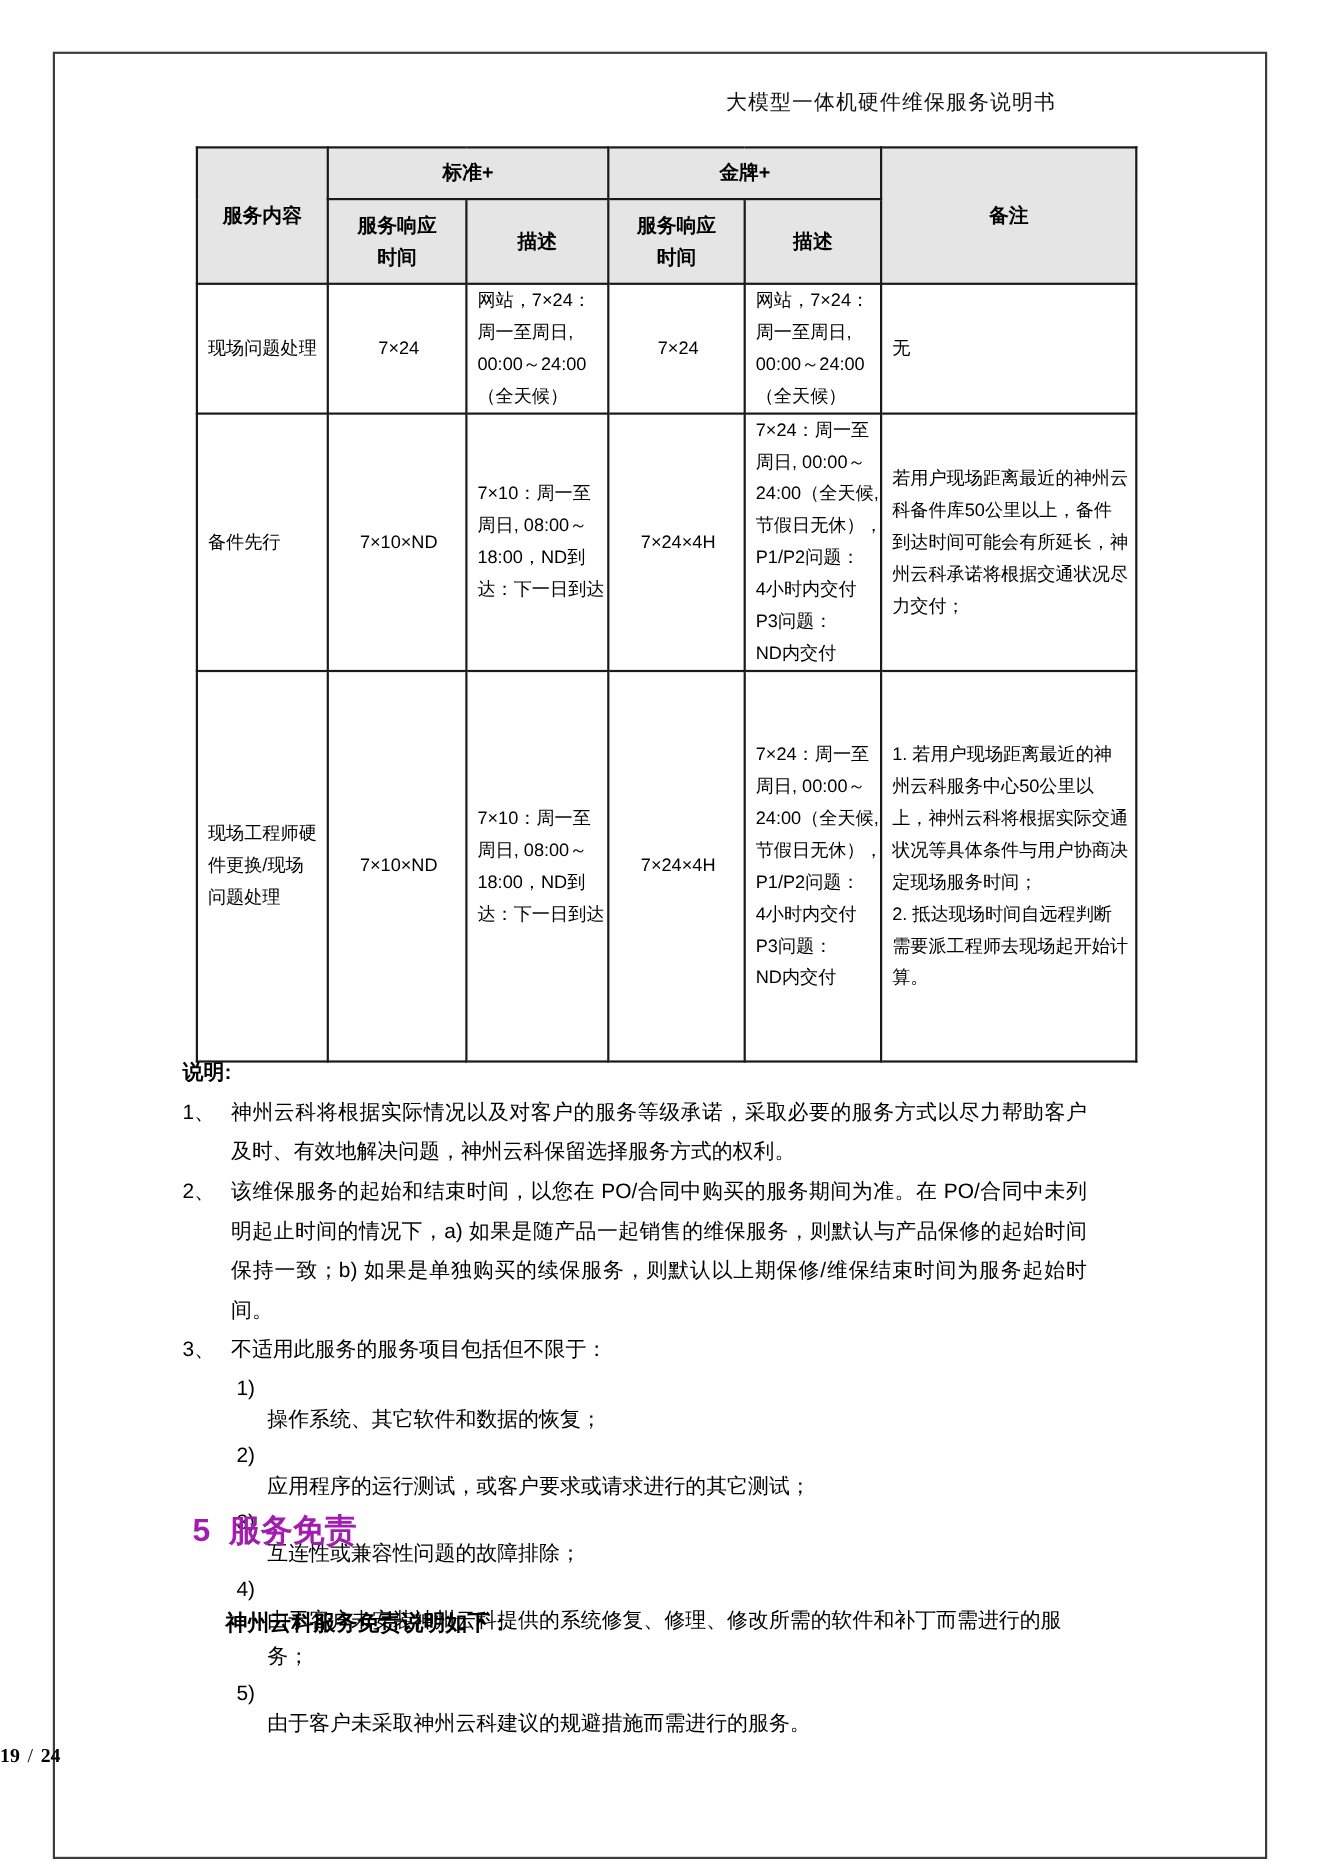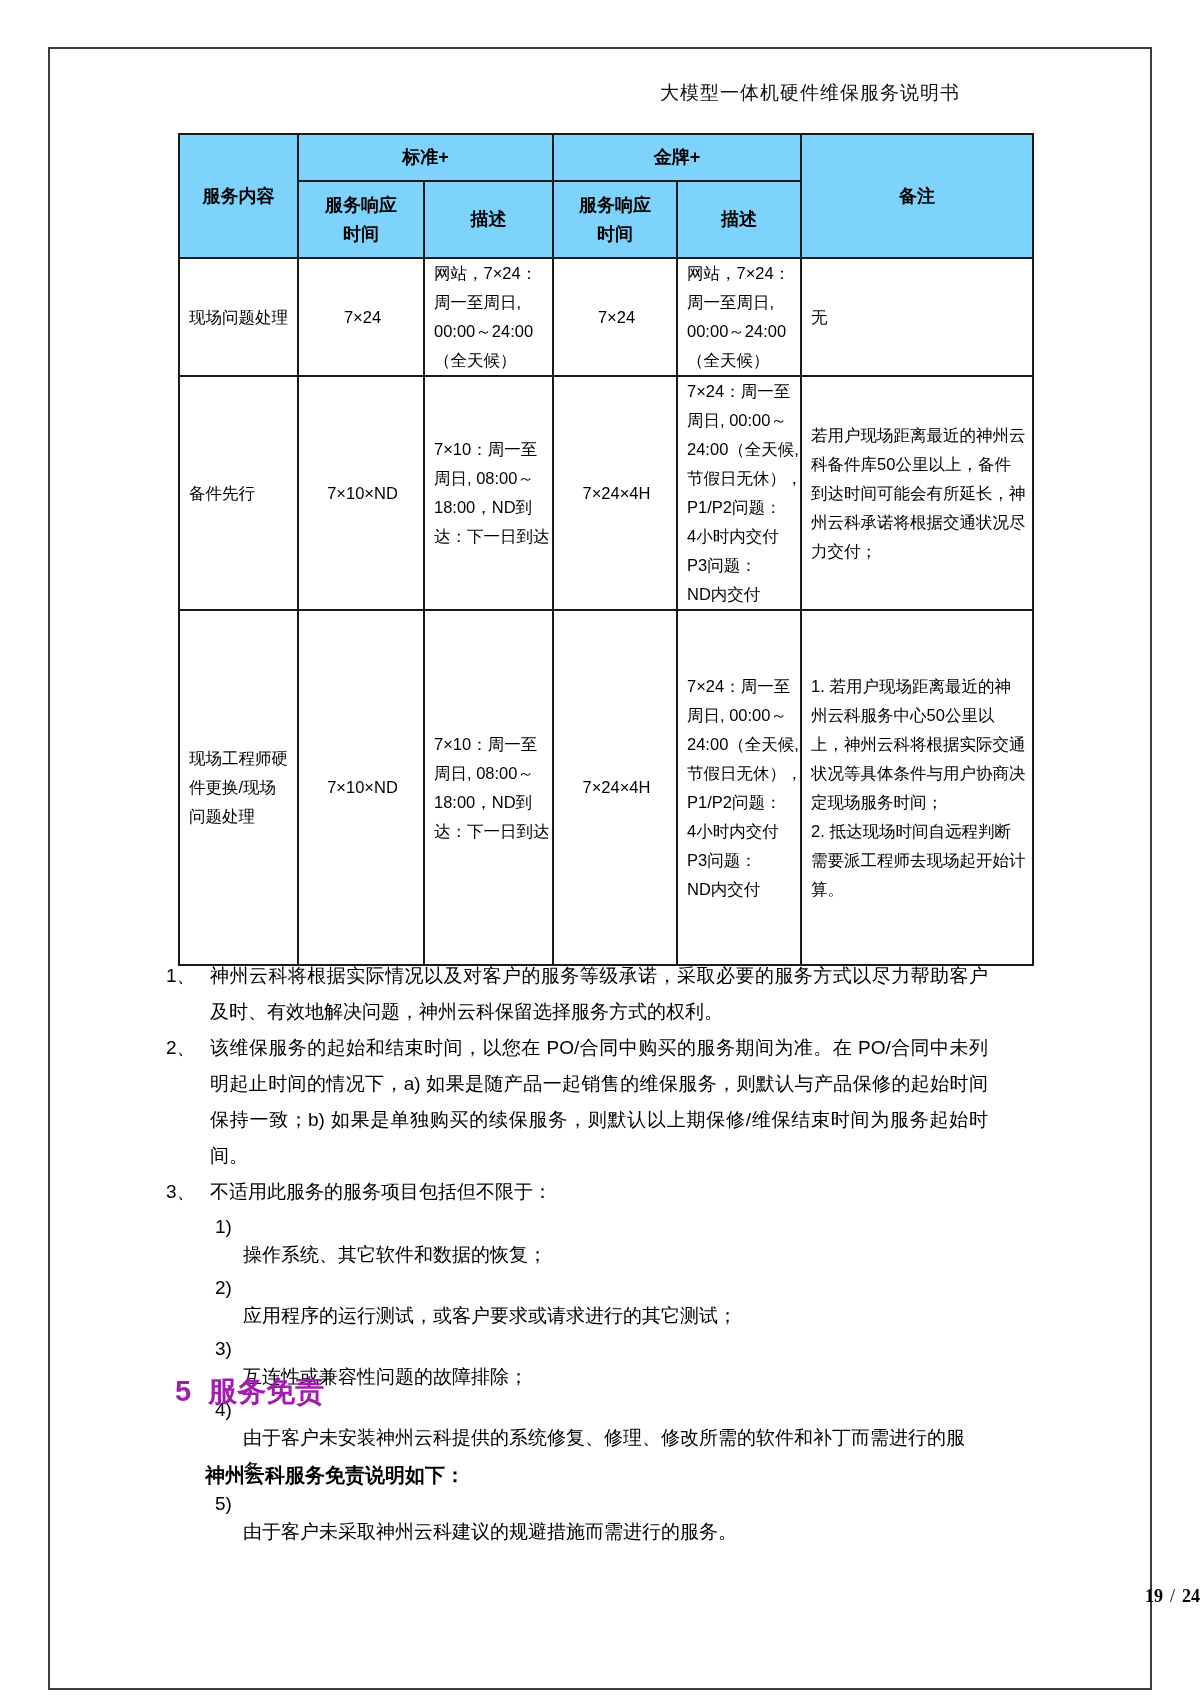--- a/index.html
+++ b/index.html
@@ -19,21 +19,21 @@
 
   
   table.service-table {
     position:absolute; left:178px; top:133px; width:854px;
     border-collapse:collapse; table-layout:fixed;
   }
   .service-table th, .service-table td {
     border:2px solid #1a1a1a; vertical-align:middle;
   }
   .service-table th {
-    background:#7dd3fc; font-weight:bold; font-size:18px;
+    background:#e5e5e5; font-weight:bold; font-size:18px;
     text-align:center; line-height:29px; white-space:pre-wrap; padding:1px 2px;
   }
   .service-table td {
     font-size:16.5px; line-height:29px; padding:0 6px 0 9px;
     background:#fff;
   }
   tr.hr1 { height:47px; }
   tr.hr2 { height:77px; }
   tr.r1 { height:118px; }
   tr.r2 { height:232px; }
@@ -63,21 +63,21 @@
   }
   .sec-num { font-weight:600; margin-right:17px; }
   .section-lead {
     position:absolute; left:205px; top:1462px;
     font-size:20px; font-weight:bold;
   }
 
   
   .footer {
     position:absolute; left:0; top:1586px; width:1200px;
-    text-align:right; font-family:"Liberation Serif", serif;
+    text-align:left; font-family:"Liberation Serif", serif;
     font-size:18px; color:#000;
   }
   .footer .pg { font-weight:bold; }
   .footer .sep { margin:0 7px; }
 </style>
 </head>
 <body>
 
 <div class="page-frame"></div>
 
@@ -158,20 +158,21 @@
 4小时内交付
 P3问题：
 ND内交付</td>
       <td class="cell-prewrap">1. 若用户现场距离最近的神州云科服务中心50公里以上，神州云科将根据实际交通状况等具体条件与用户协商决定现场服务时间；
 2. 抵达现场时间自远程判断需要派工程师去现场起开始计算。</td>
     </tr>
   </tbody>
 </table>
 
 <div class="notes">
+  <div class="notes-title">说明:</div>
 
   <div class="note-item">
     <span class="note-num">1、</span>
     <div class="note-text">神州云科将根据实际情况以及对客户的服务等级承诺，采取必要的服务方式以尽力帮助客户及时、有效地解决问题，神州云科保留选择服务方式的权利。</div>
   </div>
 
   <div class="note-item">
     <span class="note-num">2、</span>
     <div class="note-text">该维保服务的起始和结束时间，以您在 PO/合同中购买的服务期间为准。在 PO/合同中未列明起止时间的情况下，a) 如果是随产品一起销售的维保服务，则默认与产品保修的起始时间保持一致；b) 如果是单独购买的续保服务，则默认以上期保修/维保结束时间为服务起始时间。</div>
   </div>

